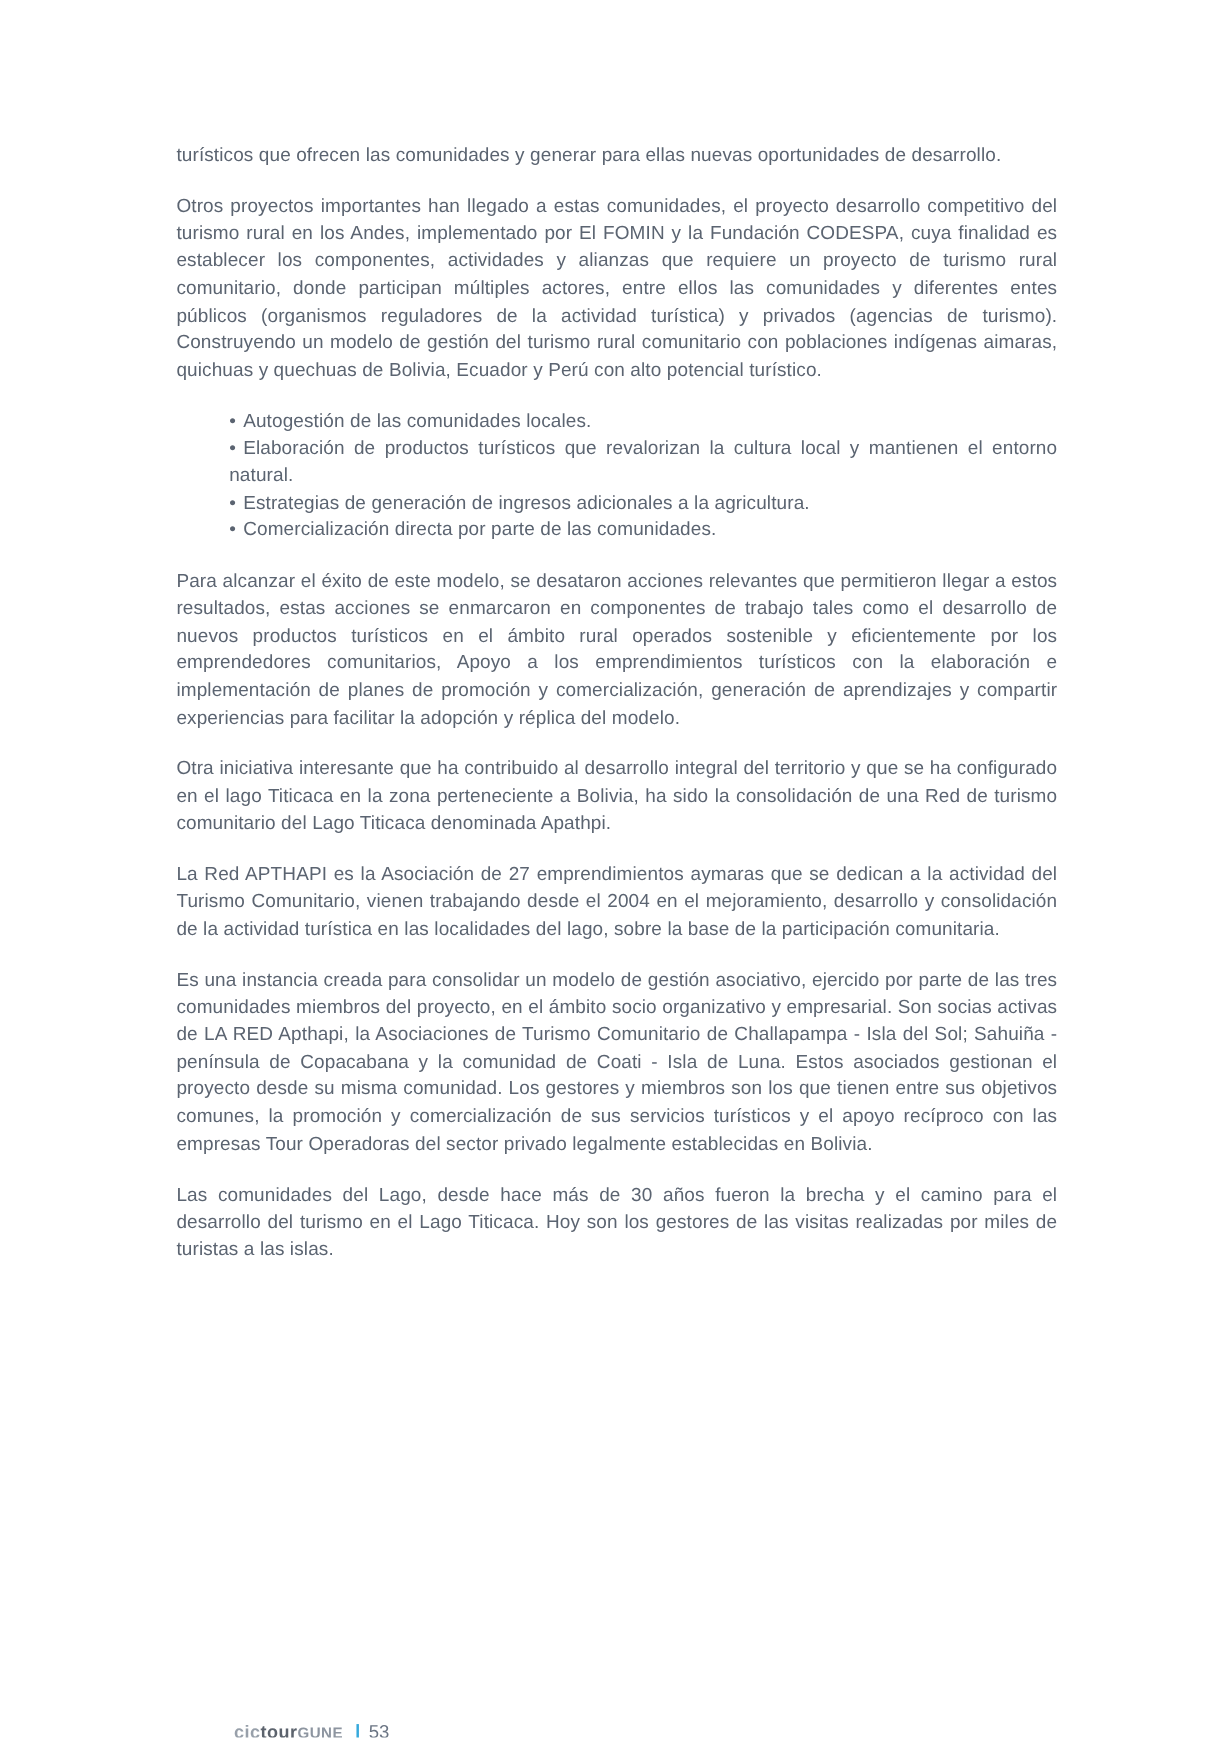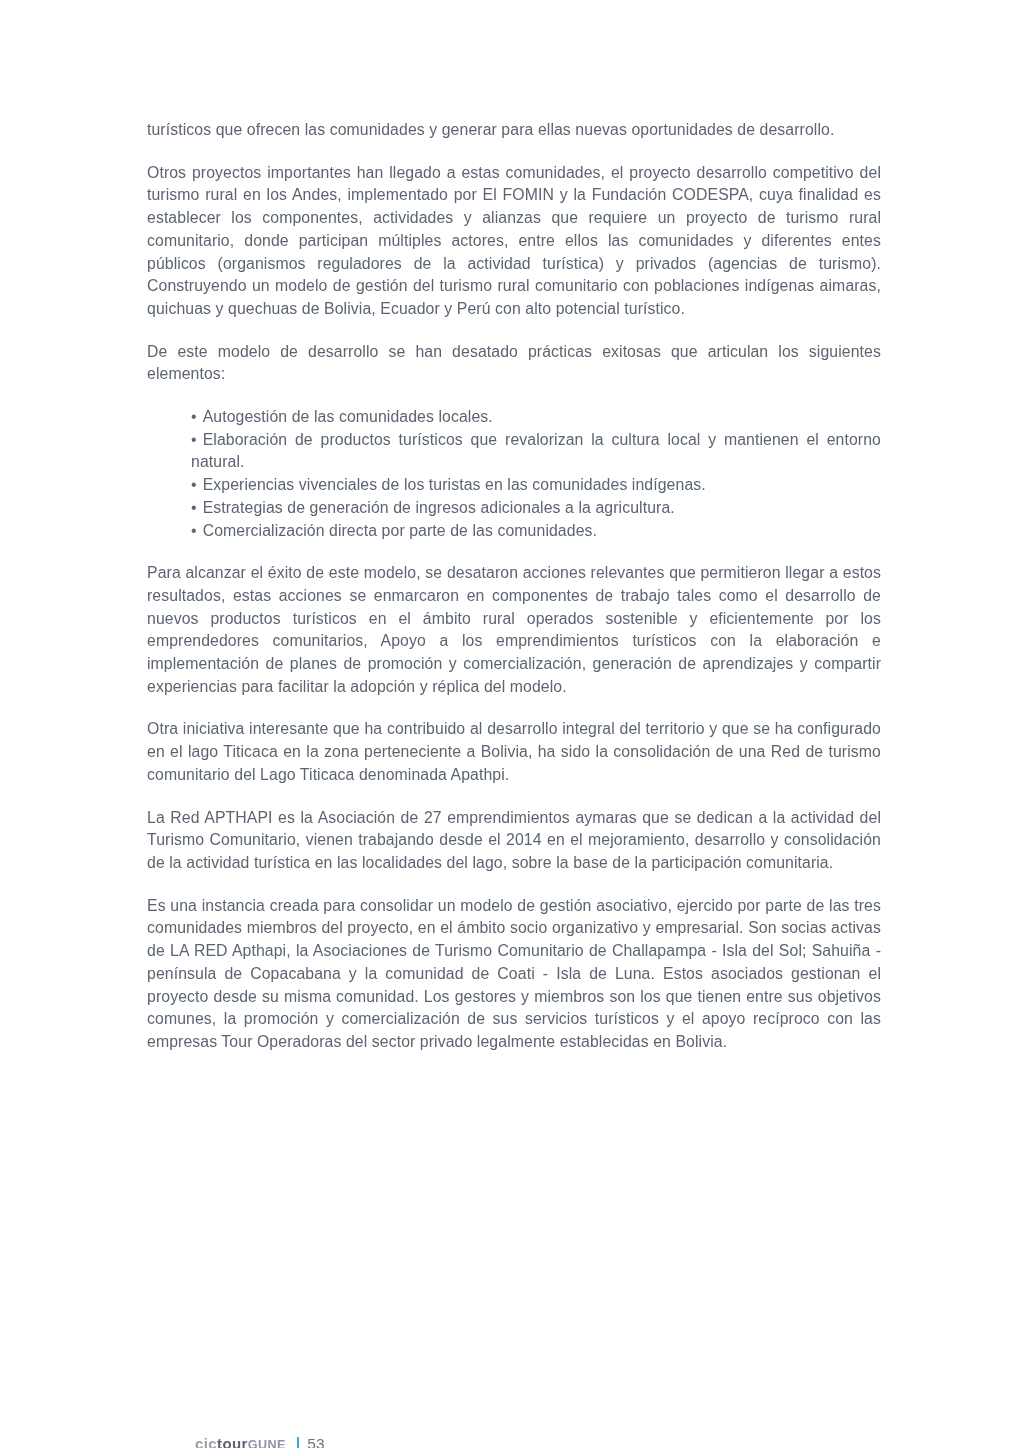--- a/index.html
+++ b/index.html
@@ -71,38 +71,37 @@
 </style>
 </head>
 <body>
 
 <div class="page">
 
   <p class="para">turísticos que ofrecen las comunidades y generar para ellas nuevas oportunidades de desarrollo.</p>
 
   <p class="para">Otros proyectos importantes han llegado a estas comunidades, el proyecto desarrollo competitivo del turismo rural en los Andes, implementado por El FOMIN y la Fundación CODESPA, cuya finalidad  es establecer los componentes, actividades y alianzas que requiere un proyecto de turismo rural comunitario, donde participan múltiples actores, entre ellos las comunidades y diferentes entes públicos (organismos reguladores de la actividad turística) y privados (agencias de turismo). Construyendo un modelo de gestión del turismo rural comunitario con poblaciones indígenas aimaras, quichuas y quechuas de Bolivia, Ecuador y Perú con alto potencial turístico.</p>
 
-  <p class="para">De este modelo de desarrollo se han desatado prácticas exitosas que articulan los siguientes elementos:</p>
 
   <div class="bullets">
     <p class="bullet"><span class="bglyph">•</span><span>Autogestión de las comunidades locales.</span></p>
     <p class="bullet"><span class="bglyph">•</span><span>Elaboración de productos turísticos que revalorizan la cultura local y mantienen el entorno natural.</span></p>
-    <p class="bullet"><span class="bglyph">•</span><span>Experiencias vivenciales de los turistas en las comunidades indígenas.</span></p>
     <p class="bullet"><span class="bglyph">•</span><span>Estrategias de generación de ingresos adicionales a la agricultura.</span></p>
     <p class="bullet"><span class="bglyph">•</span><span>Comercialización directa por parte de las comunidades.</span></p>
   </div>
 
   <p class="para">Para alcanzar el éxito de este modelo, se desataron acciones relevantes que permitieron llegar a estos resultados, estas acciones se enmarcaron en componentes de trabajo tales como el desarrollo de nuevos productos turísticos en el ámbito rural operados sostenible y eficientemente por los emprendedores comunitarios, Apoyo a los emprendimientos turísticos con la elaboración e implementación de planes de promoción y comercialización, generación de aprendizajes y compartir experiencias  para facilitar la adopción y réplica del modelo.</p>
 
   <p class="para">Otra iniciativa interesante que ha contribuido al desarrollo integral del territorio y que se ha configurado en el lago Titicaca en la zona perteneciente a Bolivia, ha sido la consolidación de una Red de turismo comunitario del Lago Titicaca denominada Apathpi.</p>
 
-  <p class="para">La Red APTHAPI es la Asociación de 27 emprendimientos aymaras que se dedican a la actividad del Turismo Comunitario, vienen trabajando desde el 2014 en el mejoramiento, desarrollo y consolidación de la actividad turística en las localidades del lago, sobre la base de la participación comunitaria.</p>
+  <p class="para">La Red APTHAPI es la Asociación de 27 emprendimientos aymaras que se dedican a la actividad del Turismo Comunitario, vienen trabajando desde el 2004 en el mejoramiento, desarrollo y consolidación de la actividad turística en las localidades del lago, sobre la base de la participación comunitaria.</p>
 
   <p class="para">Es una instancia creada para consolidar un modelo de gestión asociativo, ejercido por parte de las tres comunidades miembros del proyecto, en el ámbito socio organizativo y empresarial. Son socias activas de LA RED Apthapi, la Asociaciones de Turismo Comunitario de Challapampa - Isla del Sol; Sahuiña - península de Copacabana y la comunidad de Coati - Isla de Luna. Estos asociados gestionan el proyecto desde su misma comunidad. Los gestores y miembros son los que tienen entre sus objetivos comunes, la promoción y comercialización de sus servicios turísticos y el apoyo recíproco con las empresas Tour Operadoras del sector privado legalmente establecidas en Bolivia.</p>
 
+  <p class="para">Las comunidades del Lago, desde hace más de 30 años fueron la brecha y el camino para el desarrollo del turismo en el Lago Titicaca. Hoy son los gestores de las visitas realizadas por miles de turistas a las islas.</p>
 
   <div class="footer">
     <span class="logo"><span class="logo-cic">cic</span><span class="logo-tour">tour</span><span class="logo-gune">GUNE</span></span>
     <span class="sep">|</span>
     <span class="pagenum">53</span>
   </div>
 
 </div>
 
 </body></html>

